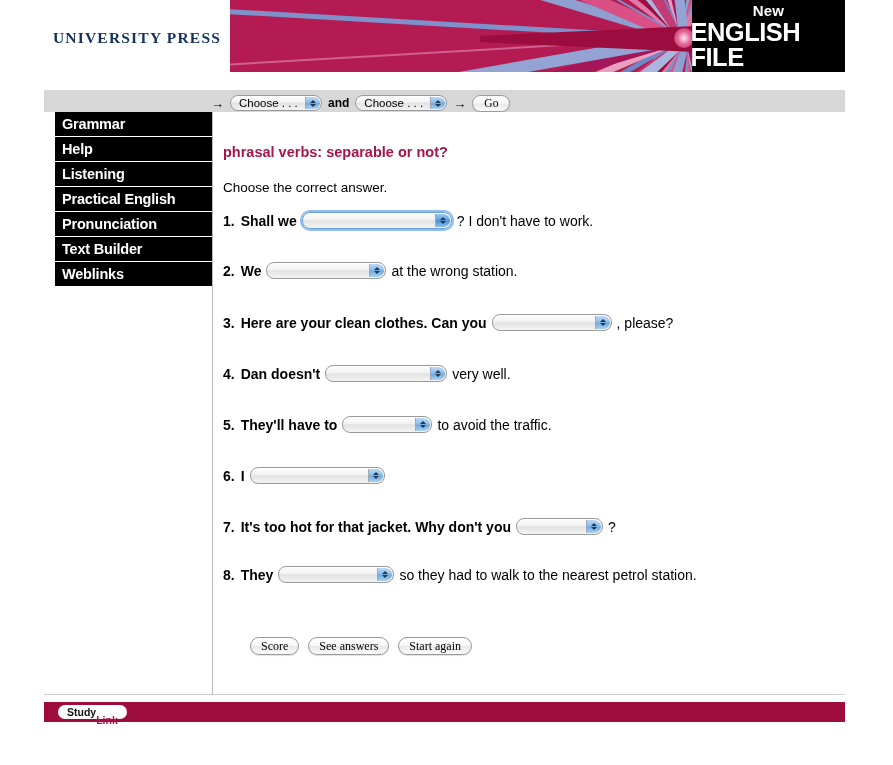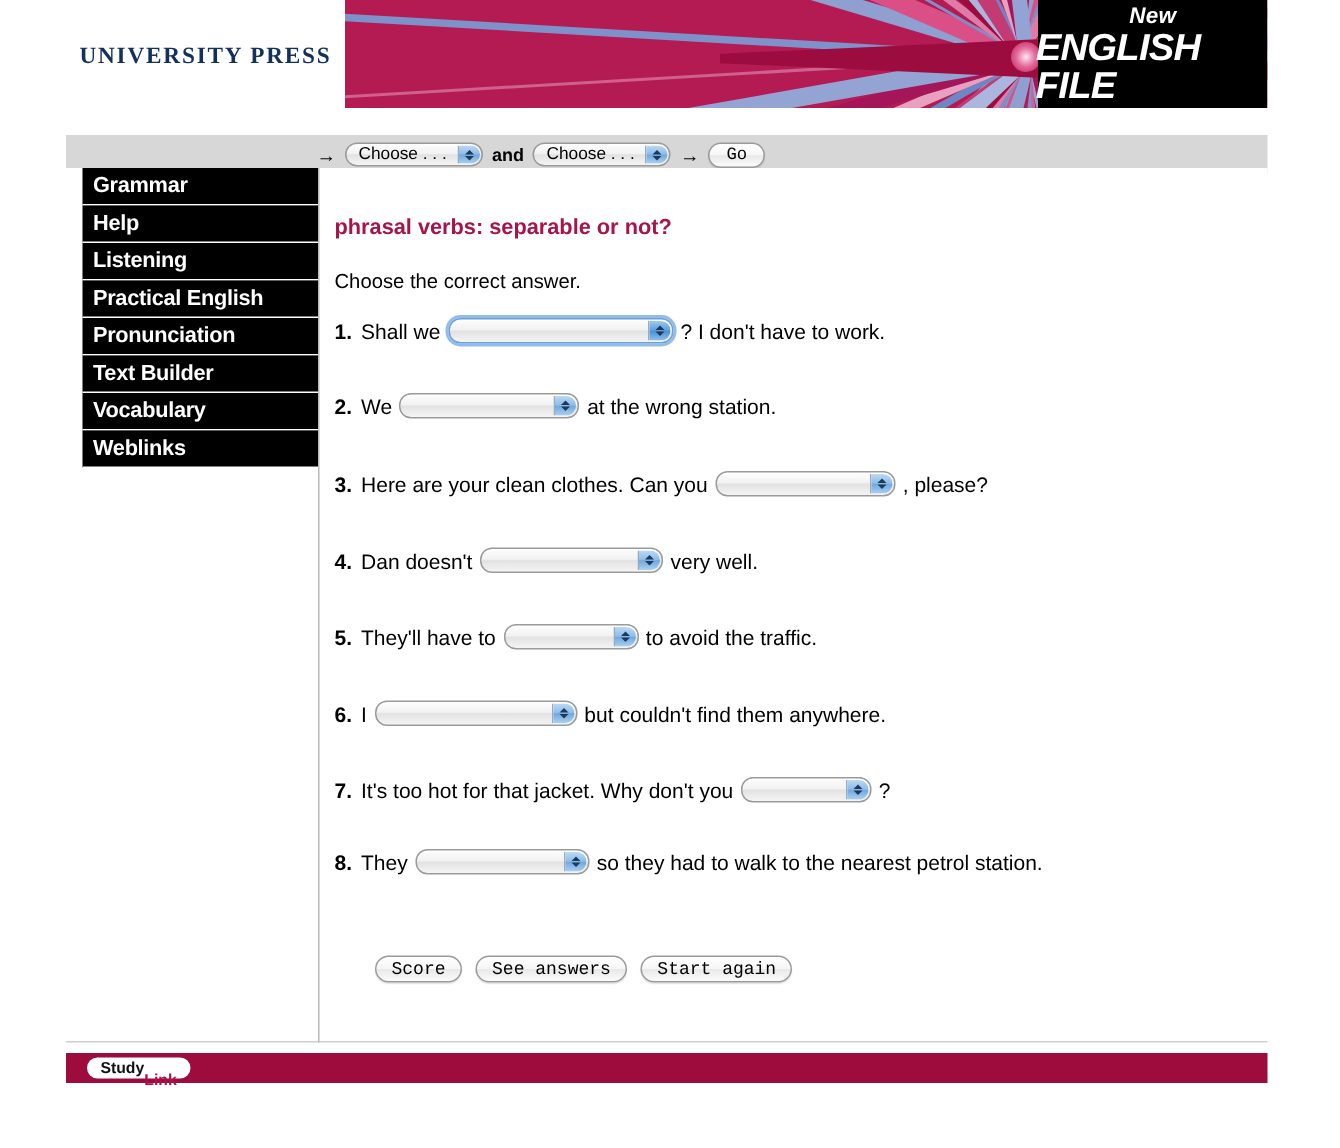--- a/index.html
+++ b/index.html
@@ -10,21 +10,21 @@
 
   
   .masthead{position:absolute;left:44px;top:0;width:801px;height:72px;background:#fff;overflow:hidden;}
   .logo{position:absolute;left:0;top:0;width:186px;height:72px;background:#fff;
         display:flex;flex-direction:column;align-items:center;justify-content:center;}
   .logo-main{font-family:"Liberation Serif",serif;font-weight:bold;font-size:40px;
              letter-spacing:0.5px;color:#13315c;line-height:1;}
   .logo-sub{font-family:"Liberation Serif",serif;font-weight:bold;font-size:15.5px;
             letter-spacing:1.2px;color:#13315c;line-height:1;margin-top:4px;}
 
-  .banner{position:absolute;left:186px;top:0;width:615px;height:72px;background:#b31b52;overflow:hidden;font-style:italic;}
+  .banner{position:absolute;left:186px;top:0;width:615px;height:72px;background:#b31b52;overflow:hidden;}
   .rays{position:absolute;left:0;top:0;width:615px;height:72px;overflow:hidden;}
   .ray{position:absolute;left:454px;top:38px;width:640px;height:2px;transform-origin:0 50%;}
   .wedge{position:absolute;left:250px;top:26px;width:215px;height:26px;
          background:#9c0c3e;clip-path:polygon(0 38%,100% 0,100% 100%,0 62%);}
   .hub{position:absolute;left:444px;top:28px;width:20px;height:20px;border-radius:50%;
        background:radial-gradient(circle,#ffe7f0 0%,#e46a9c 45%,#b31b52 100%);}
   .nef{position:absolute;left:462px;top:0;width:153px;height:72px;background:#000;
        display:flex;flex-direction:column;align-items:center;justify-content:center;}
   .nef-new{color:#fff;font-weight:bold;font-size:15px;line-height:1;margin-bottom:2px;
            letter-spacing:.2px;}
@@ -59,39 +59,39 @@
           border-bottom:3px solid #1f3a57;}
   .tri-dn{width:0;height:0;border-left:3px solid transparent;border-right:3px solid transparent;
           border-top:3px solid #1f3a57;}
   .sel.focus{border-color:#6a9fd8;box-shadow:0 0 0 2px rgba(110,165,225,.75),
              0 1px 0 rgba(255,255,255,.9) inset;}
 
   
   .pill{display:inline-block;height:17px;line-height:15px;padding:0 11px;border:1px solid #9a9a9a;
         border-radius:9px;box-sizing:border-box;font-size:11.5px;color:#000;
         background:linear-gradient(to bottom,#ffffff 0%,#f6f6f6 48%,#e8e8e8 52%,#fbfbfb 100%);
-        box-shadow:0 1px 1px rgba(0,0,0,.12);font-family:Liberation Mono, monospace;}
+        box-shadow:0 1px 1px rgba(0,0,0,.12);font-family:Liberation Serif, serif;}
 
   
   .sidebar{position:absolute;left:55px;top:112px;width:157px;}
   .side-item{height:25px;background:#000;color:#fff;font-size:14.5px;font-weight:bold;
              line-height:25px;padding-left:7px;box-sizing:border-box;border-bottom:1px solid #fff;
              white-space:nowrap;letter-spacing:-0.2px;}
   .sheet{position:absolute;left:44px;top:112px;width:801px;height:583px;background:#fff;
          border-bottom:1px solid #cfcfcf;box-sizing:border-box;}
   .vrule{position:absolute;left:212px;top:112px;width:1px;height:583px;background:#b9b9b9;}
 
   .ex-title{position:absolute;left:223px;top:144px;font-size:14.5px;font-weight:bold;color:#a8144a;}
   .ex-sub{position:absolute;left:223px;top:180px;font-size:13.5px;color:#000;}
 
   .q{position:absolute;left:223px;display:flex;align-items:center;font-size:14px;color:#000;
      white-space:nowrap;}
   .qnum{font-weight:bold;margin-right:6px;}
   .q .sel{vertical-align:middle;margin:0 5px;}
-  .pre{margin-right:0;}
+  .pre{margin-right:0;font-weight:bold;}
   .post{margin-left:0;}
 
   
   .popup{position:absolute;left:307px;top:236px;width:166px;background:#fff;
          border:1px solid #8d8d8d;box-shadow:1px 2px 4px rgba(0,0,0,.35);z-index:40;
          padding:3px 0 0 0;box-sizing:border-box;}
   .opt{height:15px;line-height:15px;font-size:12px;padding-left:8px;color:#000;white-space:nowrap;}
   .opt.sel-opt{background:#3a74d4;color:#fff;font-weight:bold;}
 
   
@@ -205,21 +205,20 @@
   <div class="sheet"></div>
   <div class="vrule"></div>
 
   <div class="sidebar" id="sidebar">
       <div class="side-item"><span>Grammar</span></div>
       <div class="side-item"><span>Help</span></div>
       <div class="side-item"><span>Listening</span></div>
       <div class="side-item"><span>Practical English</span></div>
       <div class="side-item"><span>Pronunciation</span></div>
       <div class="side-item"><span>Text Builder</span></div>
-      <div class="side-item"><span>Vocabulary</span></div>
       <div class="side-item"><span>Weblinks</span></div>
     </div>
 
   <div class="ex-title">phrasal verbs: separable or not?</div>
   <div class="ex-sub">Choose the correct answer.</div>
 
   <div id="questions">
       <div class="q" style="top: 212px;">
         <span class="qnum">1.</span>
         <span class="pre">Shall we</span>
@@ -283,21 +282,20 @@
       <div class="q" style="top: 467px;">
         <span class="qnum">6.</span>
         <span class="pre">I</span>
         <span class="sel" style="width: 135px; height: 17px;">
           <span class="txt"></span>
           <span class="btn">
             <span class="tri-up"></span>
             <span class="tri-dn"></span>
           </span>
         </span>
-        <span class="post">but couldn't find them anywhere.</span>
       </div>
       <div class="q" style="top: 518px;">
         <span class="qnum">7.</span>
         <span class="pre">It's too hot for that jacket. Why don't you</span>
         <span class="sel" style="width: 87px; height: 17px;">
           <span class="txt"></span>
           <span class="btn">
             <span class="tri-up"></span>
             <span class="tri-dn"></span>
           </span>

